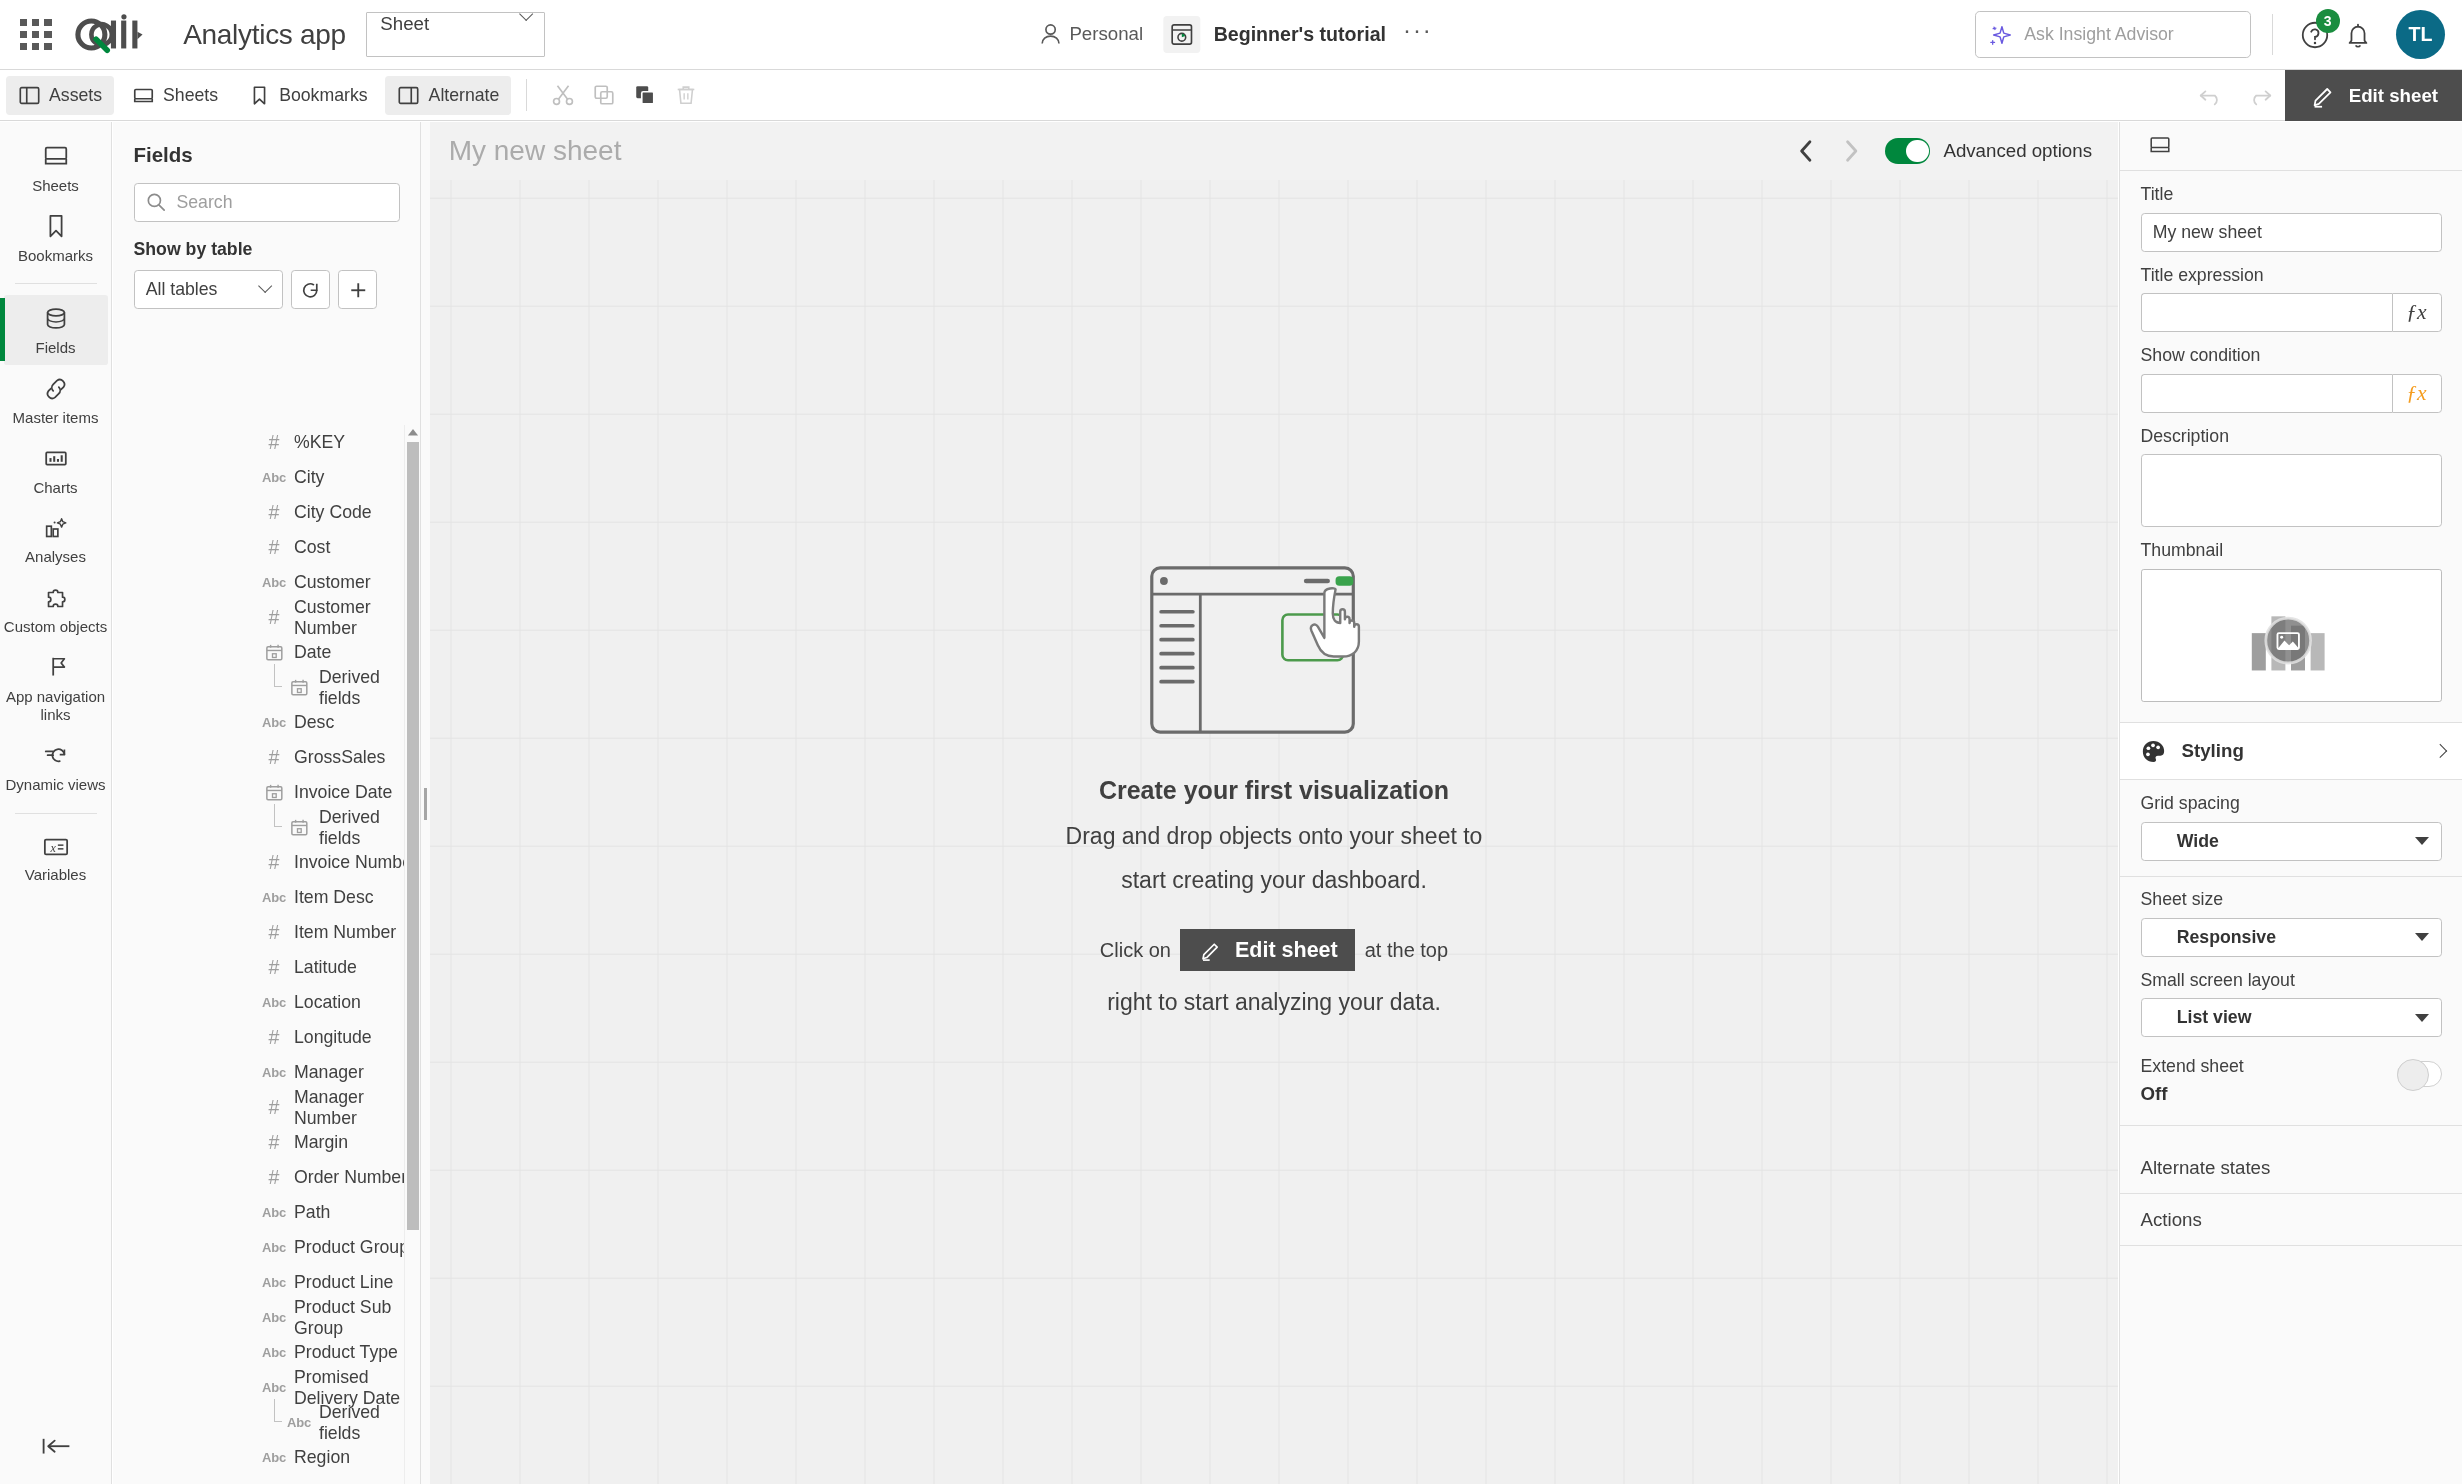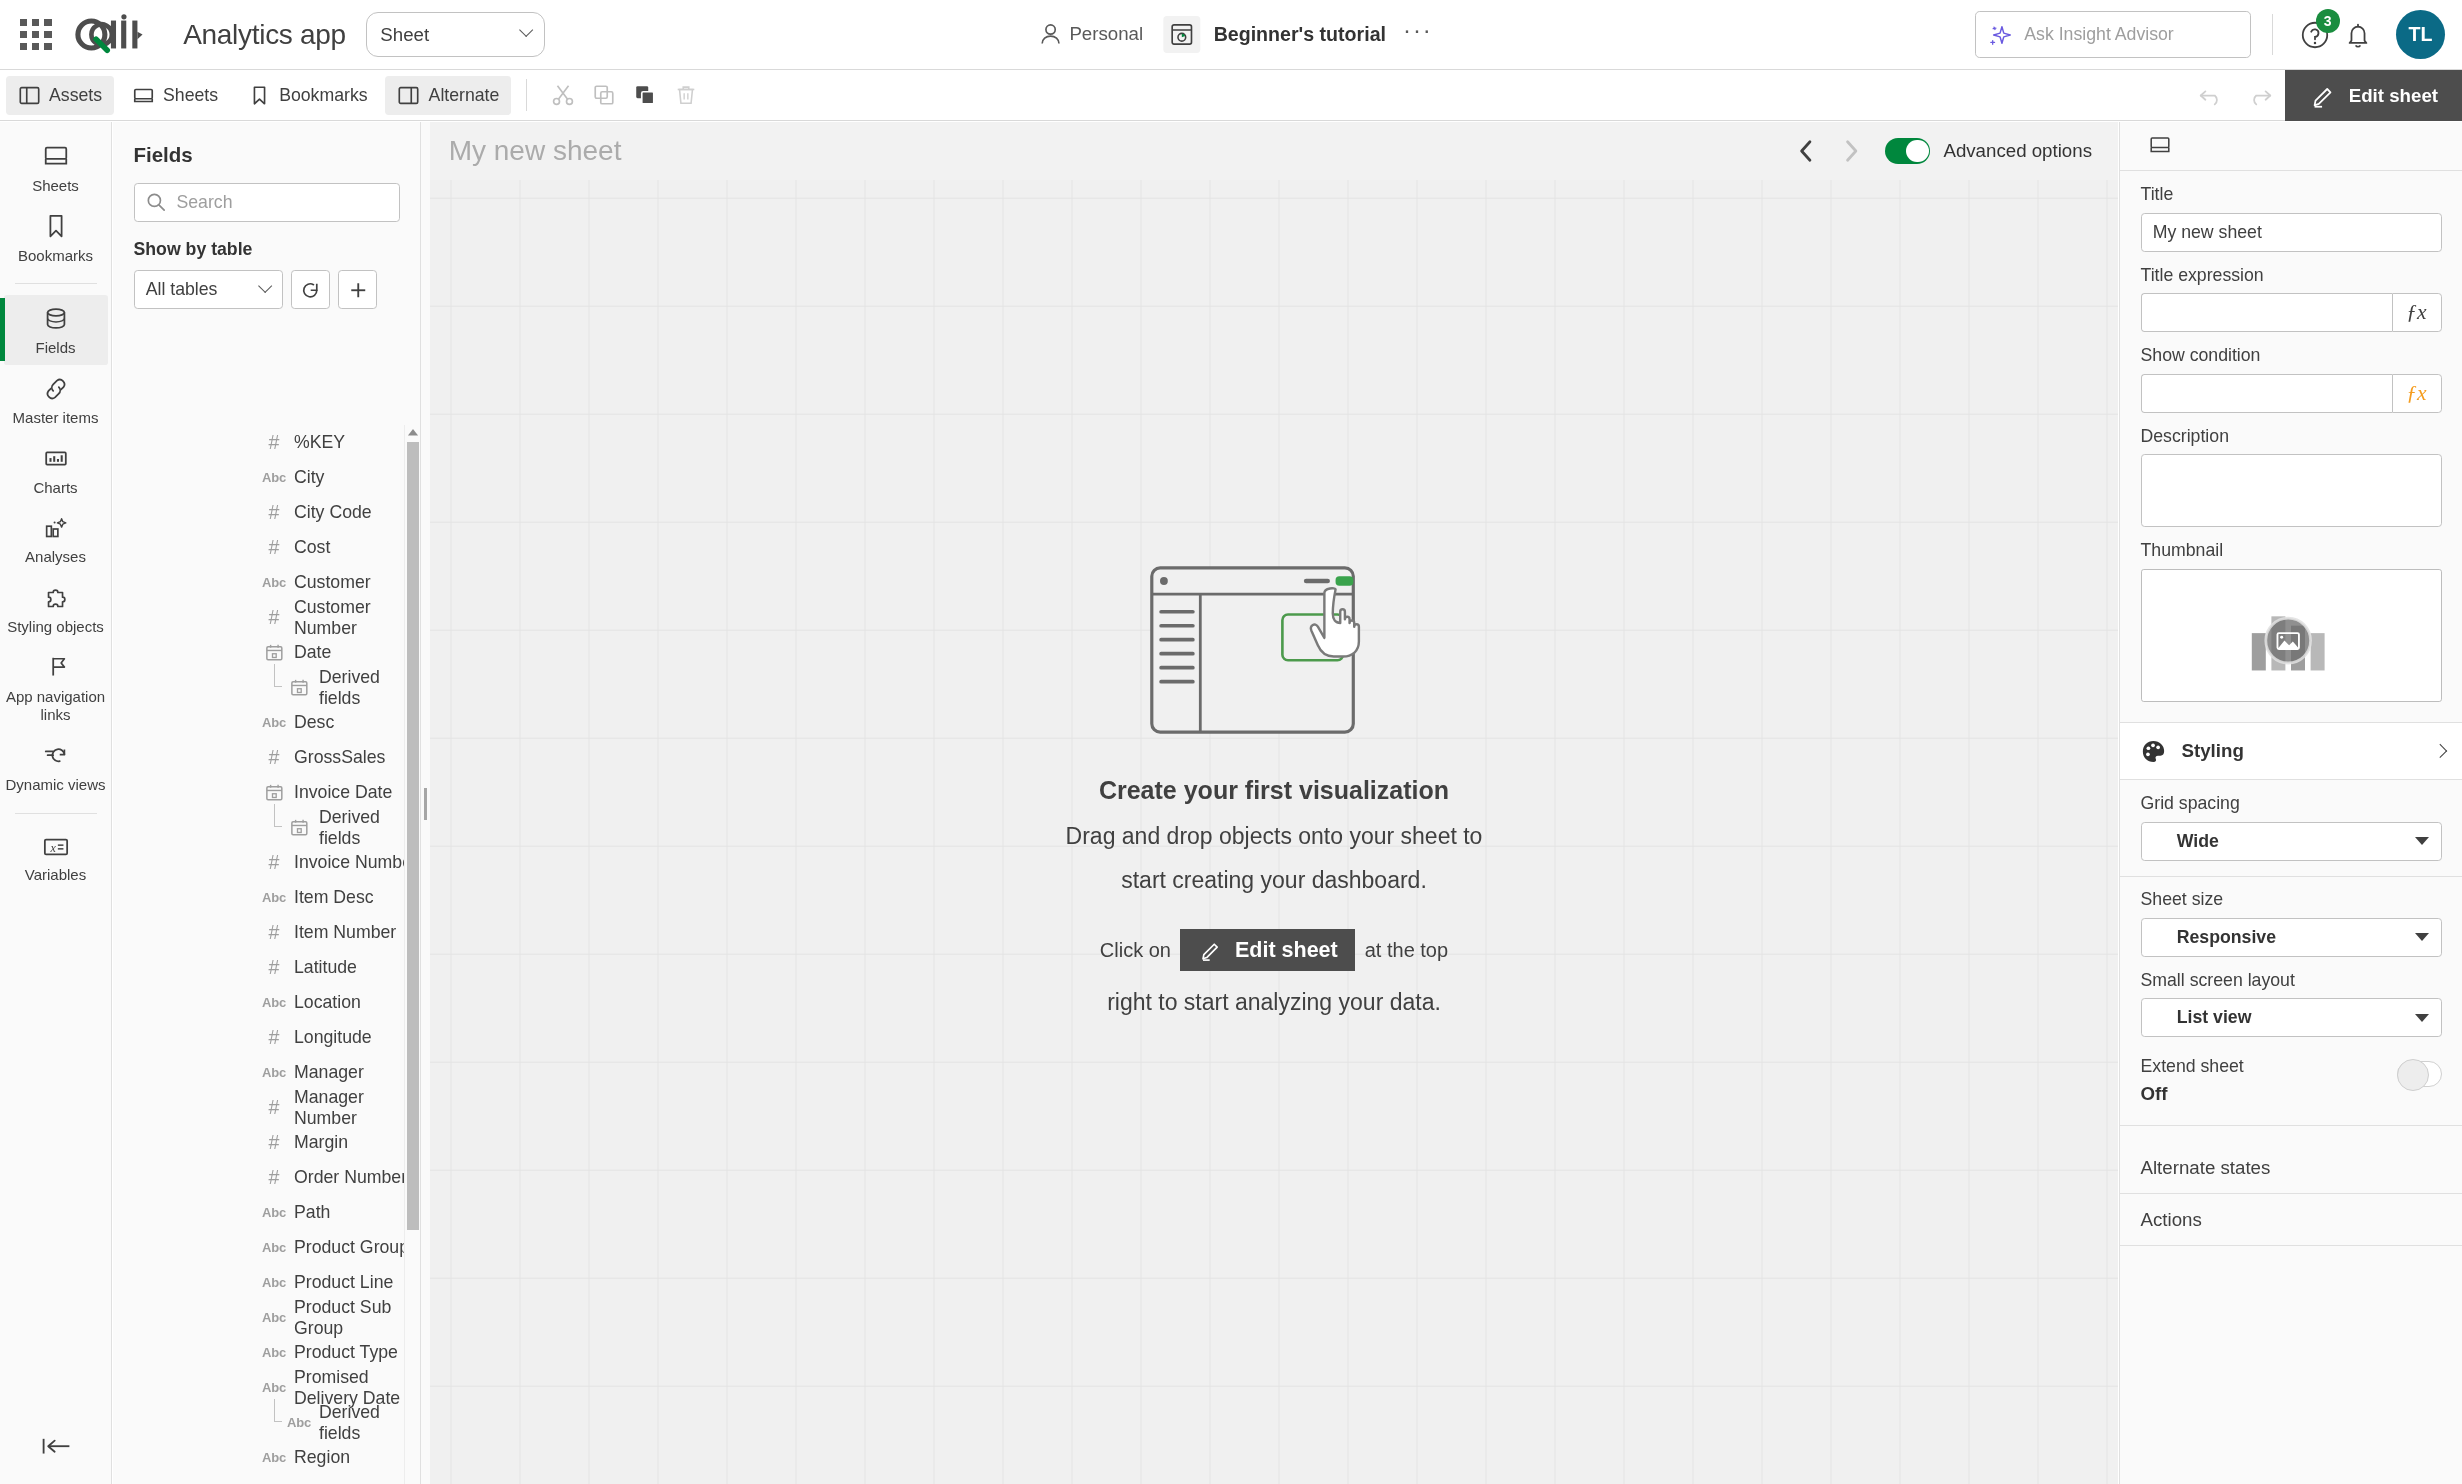--- a/index.html
+++ b/index.html
@@ -27,22 +27,22 @@
   }
   #waffle i { background: #595959; width: 7.5px; height: 7.5px; display: block; }
 
   #qlik-logo { margin-left: 17px; display: flex; align-items: center; }
   #app-title {
     margin-left: 20.5px; font-size: 28px; color: #404040; font-weight: 400;
     letter-spacing: -0.3px;
   }
   #sheet-select {
     margin-left: 20.5px; width: 179px; height: 45px;
-    border: 0.9px solid #c2c2c2; border-radius: 12px;
-    display: flex; align-items: center; justify-content: space-between;
+    border: 0.9px solid #c2c2c2; border-radius: 1px;
+    display: flex; align-items: flex-start; justify-content: space-between;
     padding: 0 13px; cursor: pointer; background: #fff;
   }
   #sheet-select .lbl { font-size: 18.7px; color: #404040; }
   .chev-d {
     width: 10.3px; height: 10.3px; border-right: 1.9px solid #595959; border-bottom: 1.9px solid #595959;
     transform: rotate(45deg) translate(-2.8px,-2.8px);
   }
 
   #topbar-center {
     position: absolute; left: 50%; transform: translateX(-50%);
@@ -504,21 +504,21 @@
       <rect x="13" y="15" width="5" height="8" fill="none" stroke="#404040" stroke-width="1.8"></rect>
       <path d="M22 4 L23.3 7.2 L26.5 8.5 L23.3 9.8 L22 13 L20.7 9.8 L17.5 8.5 L20.7 7.2 Z" fill="none" stroke="#404040" stroke-width="1.5" stroke-linejoin="round"></path>
       <circle cx="14.5" cy="8" r="1.1" fill="#404040"></circle>
     </svg>
     <span class="t">Analyses</span>
   </div>
   <div class="rail-item">
     <svg width="30" height="28" viewBox="0 0 32 30">
       <path d="M8 8 L13 8 A2.5 2.5 0 1 1 18 8 L23 8 L23 13 A2.5 2.5 0 1 1 23 18 L23 23 L18 23 A2.5 2.5 0 1 0 13 23 L8 23 L8 18 A2.5 2.5 0 1 0 8 13 Z" fill="none" stroke="#404040" stroke-width="1.8" stroke-linejoin="round"></path>
     </svg>
-    <span class="t">Styling objects</span>
+    <span class="t">Custom objects</span>
   </div>
   <div class="rail-item">
     <svg width="30" height="28" viewBox="0 0 32 30">
       <line x1="13" y1="3" x2="13" y2="22" stroke="#404040" stroke-width="1.9"></line>
       <path d="M13 4 L25 4 L21.5 8.5 L25 13 L13 13" fill="none" stroke="#404040" stroke-width="1.8" stroke-linejoin="round"></path>
     </svg>
     <span class="t">App navigation links</span>
   </div>
   <div class="rail-item">
     <svg width="30" height="28" viewBox="0 0 32 30">

